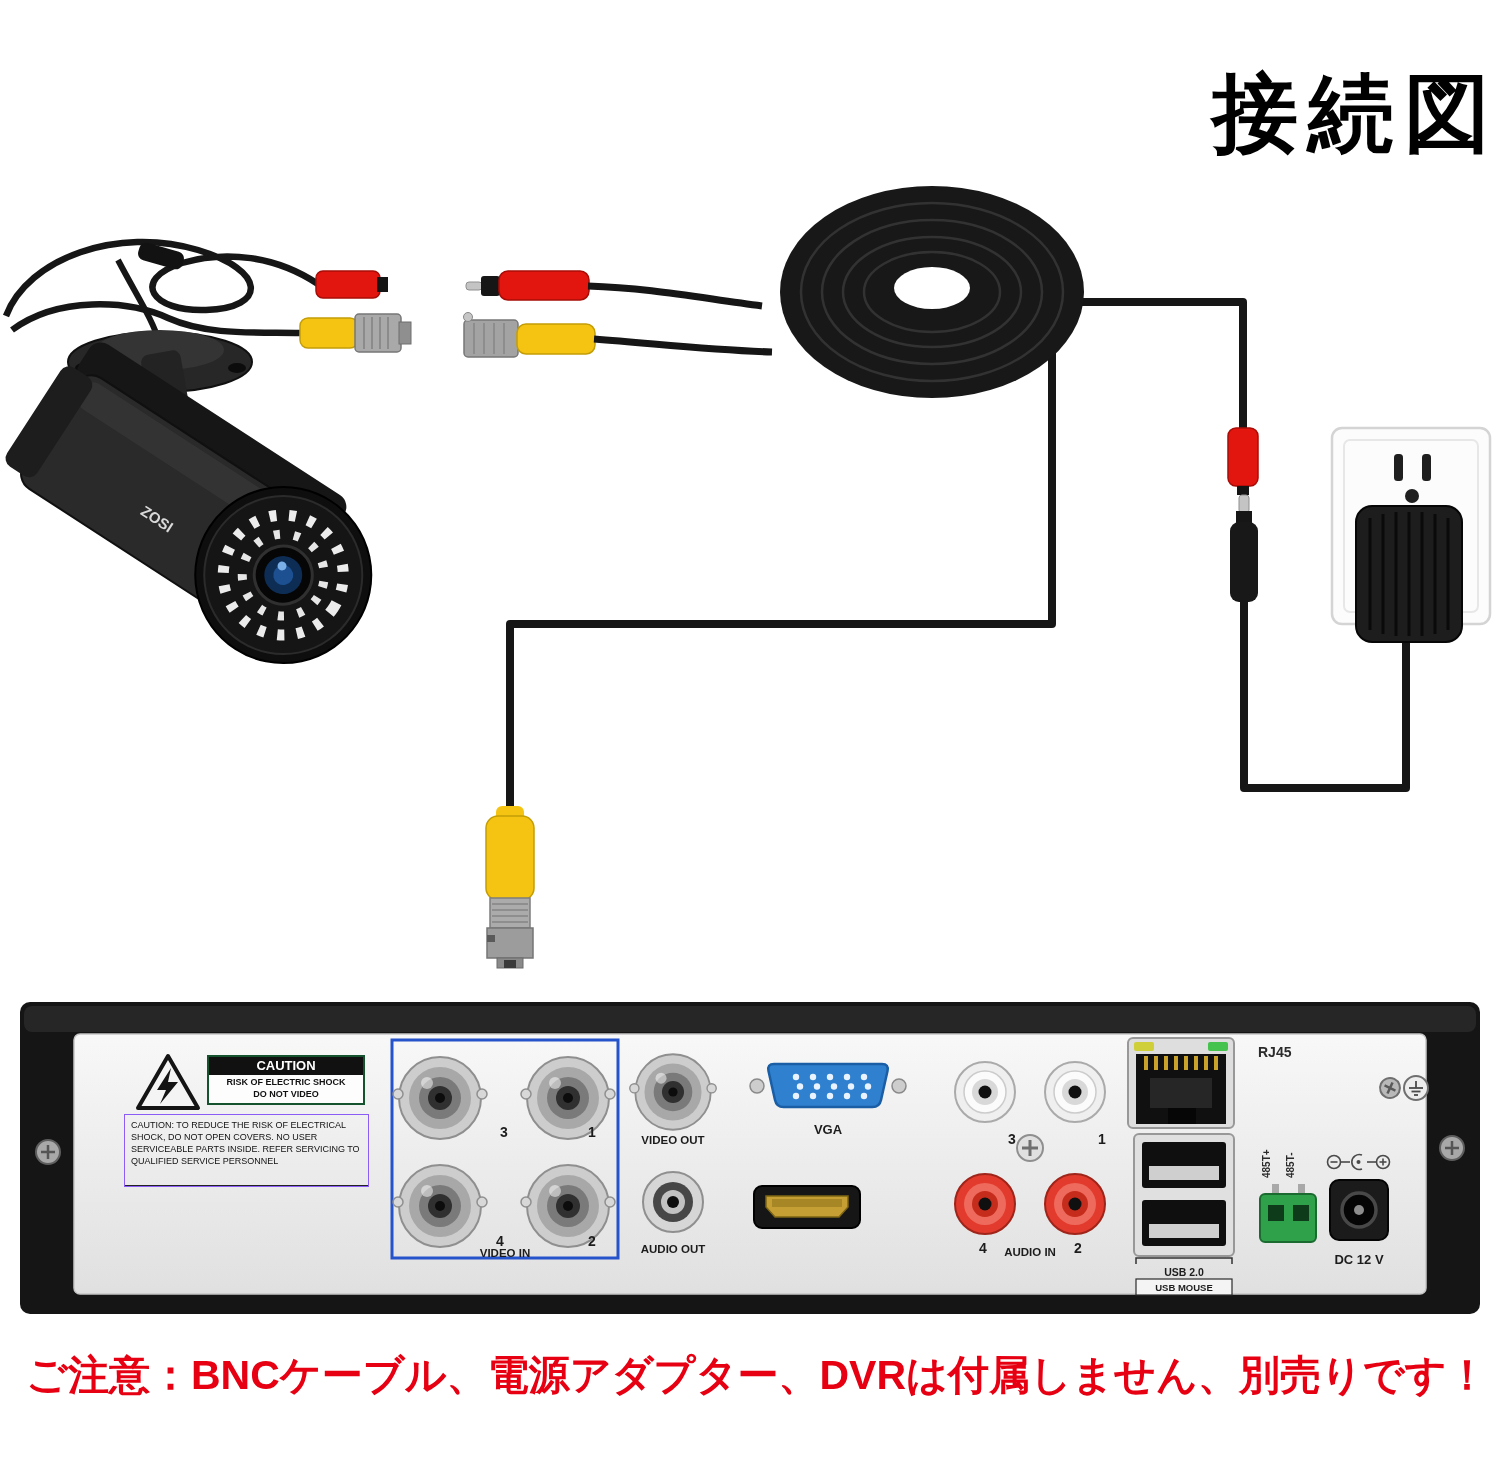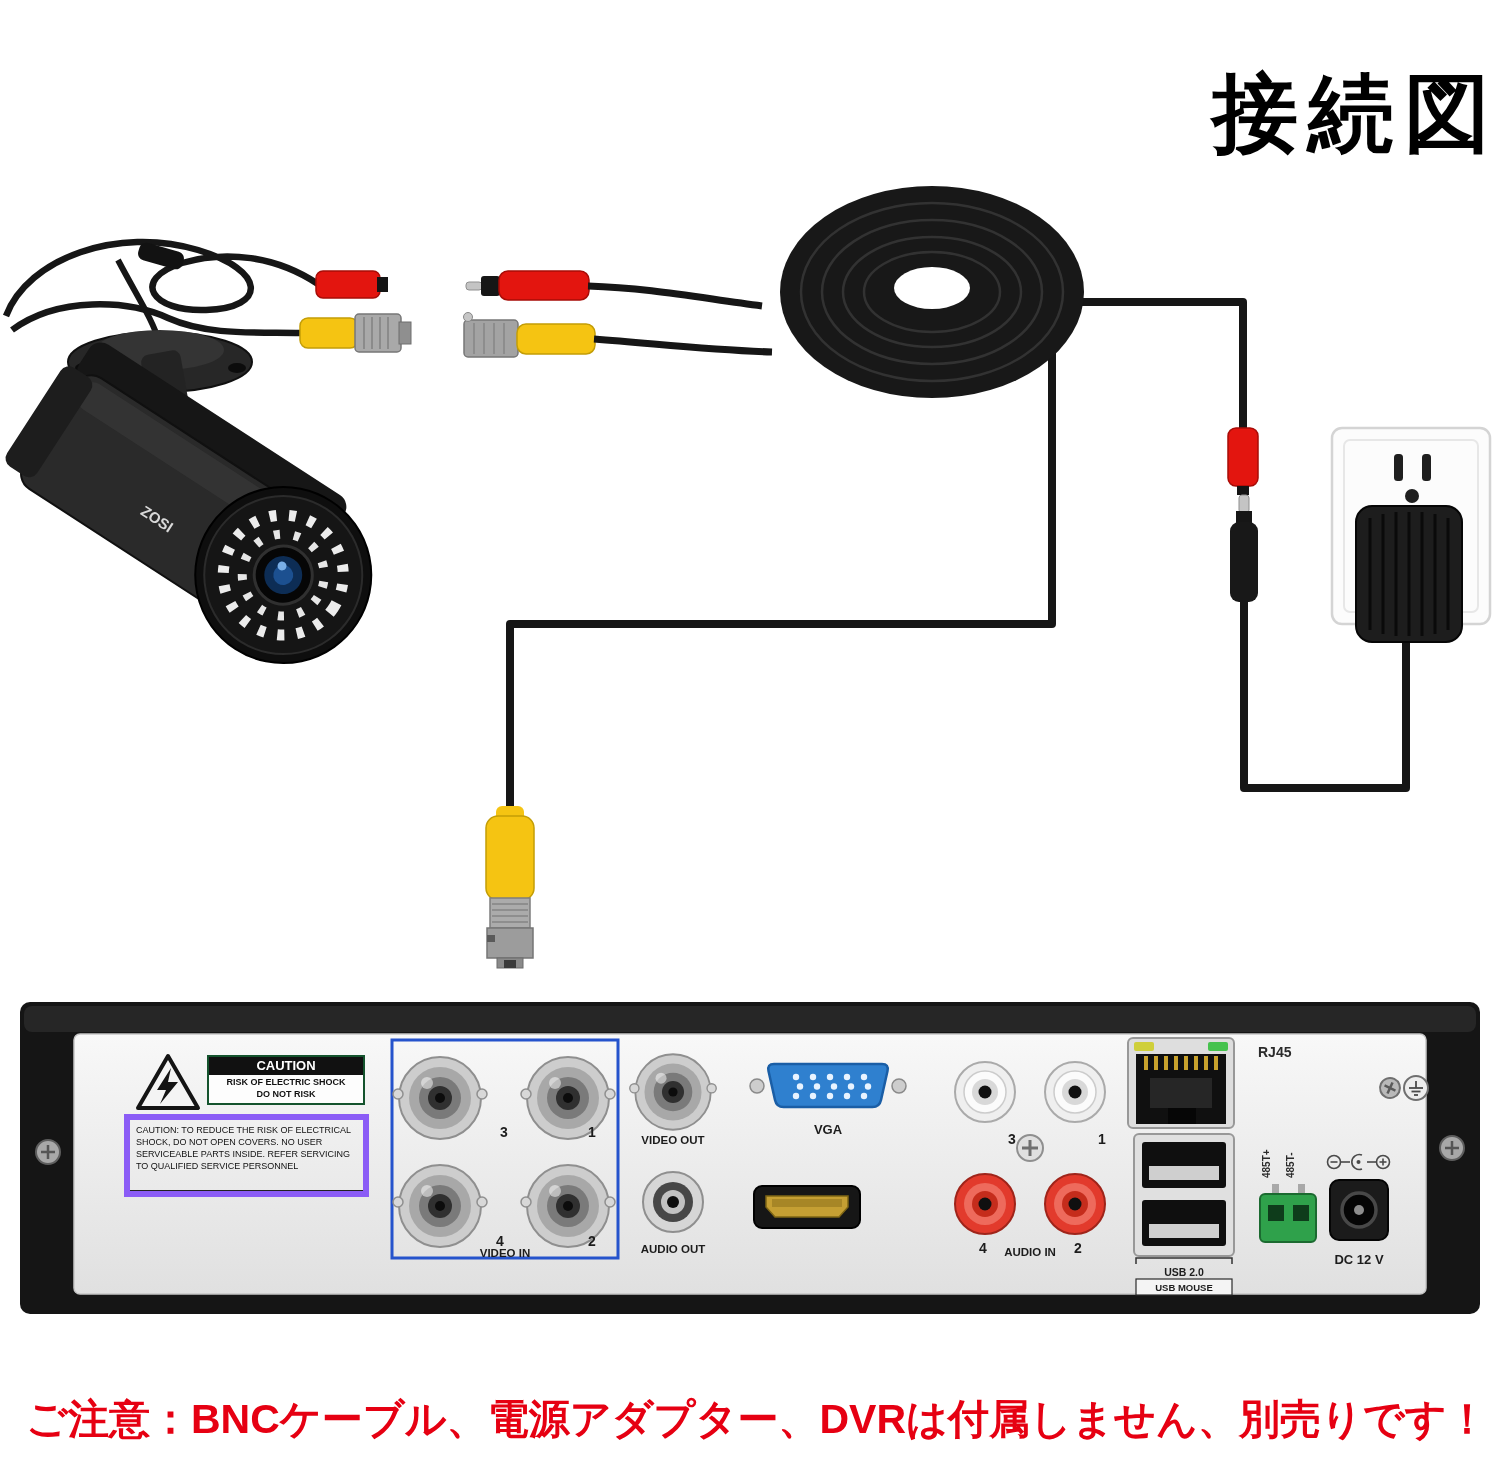--- a/index.html
+++ b/index.html
@@ -1,24 +1,24 @@
 <!DOCTYPE html>
 <html><head>
 <meta charset="utf-8">
 <style>
   html,body{margin:0;padding:0;}
   body{width:1500px;height:1482px;background:#ffffff;font-family:"Liberation Sans",sans-serif;}
   .page{position:relative;width:1500px;height:1482px;overflow:hidden;background:#ffffff;}
   .diagram{position:absolute;left:0;top:0;}
   .title{position:absolute;left:0;top:56px;width:100%;text-align:right;font-size:86px;font-weight:900;color:#000;letter-spacing:10px;}
-  .notice{position:absolute;left:26px;top:1352px;width:1462px;font-size:41px;font-weight:700;color:#e60012;line-height:1.15;margin-top:44px;}
+  .notice{position:absolute;left:26px;top:1352px;width:1462px;font-size:41px;font-weight:700;color:#e60012;line-height:1.15;}
   .caution-wrap{position:absolute;left:207px;top:1055px;width:158px;border:2px solid #14532d;background:#fdfdfd;box-sizing:border-box;}
   .caution-header{background:#111;color:#fff;text-align:center;font-weight:700;font-size:13px;padding:1px 0 2px;}
   .caution-risk{text-align:center;font-weight:700;font-size:9px;line-height:1.3;padding:2px 10px 3px;color:#111;}
-  .caution-paras{position:absolute;left:124px;top:1114px;width:245px;border:6px solid #8b5cf6;box-sizing:border-box;color:#111;}
+  .caution-paras{position:absolute;left:124px;top:1114px;width:245px;border:1px solid #8b5cf6;box-sizing:border-box;color:#111;}
   .cpara{font-size:9px;line-height:1.35;padding:4px 6px;}
   .cpara1{border-bottom:1px solid #222;min-height:62px;}
   .diagram text{font-family:"Liberation Sans",sans-serif;}
   .num{font-size:14px;font-weight:700;fill:#1c1c1c;text-anchor:middle;}
   .plabel{font-size:11.5px;font-weight:700;fill:#1c1c1c;text-anchor:middle;}
 </style>
 </head>
 <body>
 
 <div class="page">
@@ -334,21 +334,21 @@
     <text x="1359" y="1264" class="plabel" style="font-size:13px">DC 12 V</text>
   </g>
 </svg>
 
 <div class="title">接続図</div>
 
 <div class="caution-wrap">
   <div class="caution-header">CAUTION</div>
   <div class="caution-risk">
     <div>RISK OF ELECTRIC SHOCK</div>
-    <div>DO NOT RISK</div>
+    <div>DO NOT VIDEO</div>
   </div>
 </div>
 <div class="caution-paras">
   <div class="cpara cpara1">CAUTION: TO REDUCE THE RISK OF ELECTRICAL SHOCK, DO NOT OPEN COVERS. NO USER SERVICEABLE PARTS INSIDE. REFER SERVICING TO QUALIFIED SERVICE PERSONNEL</div>
 </div>
 
 <div class="notice">ご注意：BNCケーブル、電源アダプター、DVRは付属しません、別売りです！</div>
 
 </div>
 

